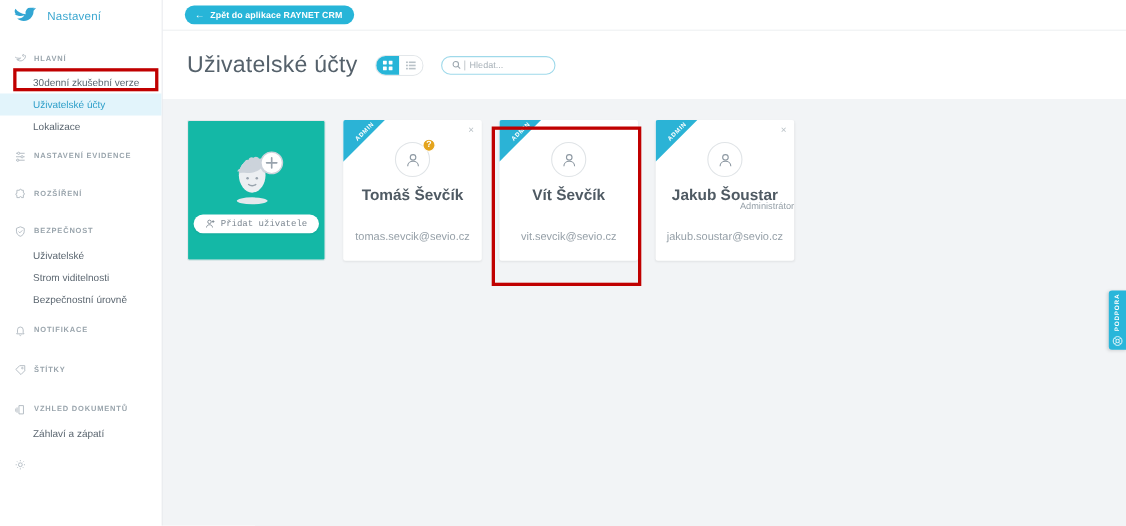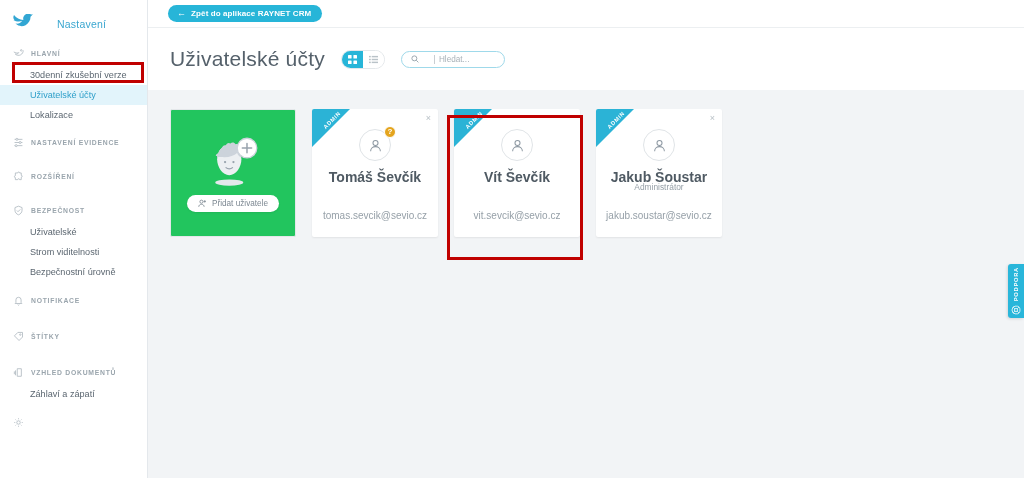--- a/index.html
+++ b/index.html
@@ -16,22 +16,22 @@
   
   .sidebar {
     width: 148px; height: 478px;
     background: #ffffff;
     border-right: 1px solid #e4e8ec;
     position: relative;
     flex: 0 0 148px;
     overflow: hidden;
   }
   .brand {
-    display: flex; align-items: flex-end;
-    height: 30px; padding-left: 12px; gap: 23px;
+    display: flex; align-items: center;
+    height: 30px; padding-left: 12px; gap: 9px;
   }
   .brand-logo { width: 22px; height: 16px; flex: 0 0 22px; display:block; }
   .brand-title {
     font-size: 10.5px; color: #3ba7d0; letter-spacing: .2px;
   }
   .nav { padding-top: 12px; }
   .nav-section { margin-bottom: 1px; }
   .section-head {
     display: flex; align-items: center; gap: 7px;
     padding: 6px 0 6px 13px;
@@ -108,21 +108,21 @@
   }
   .vt-btn {
     width: 21px; height: 19px;
     display: flex; align-items: center; justify-content: center;
     cursor: pointer;
     background: #ffffff;
   }
   .vt-btn.on { background: #27b5d8; }
   .vt-btn svg { display:block; }
   .search-box {
-    display: flex; align-items: center; gap: 15px;
+    display: flex; align-items: center; gap: 3px;
     border: 1px solid #9fd9ea;
     border-radius: 11px;
     height: 17px; width: 104px;
     padding: 0 9px;
     background: #ffffff;
   }
   .search-box svg { width: 8px; height: 8px; flex: 0 0 8px; display:block; }
   .search-input {
     border: 0; outline: 0; background: transparent;
     font-size: 8.2px; color: #9aa5ad; width: 100%;
@@ -142,26 +142,27 @@
   }
   .card {
     width: 126px; height: 128px;
     background: #ffffff;
     border-radius: 2px;
     position: relative;
     overflow: hidden;
     box-shadow: 0 1px 2px rgba(0,0,0,.07);
   }
   .card.add {
-    background: #22c55e;
+    background: #14b8a6;
     border: 1px solid #e4e7ea;
     box-shadow: none;
     display: flex; flex-direction: column;
     align-items: center; justify-content: center;
     gap: 6px;
+    font-family: Liberation Mono, monospace;
   }
   .add-illus { width: 56px; height: 54px; display: block; }
   .add-btn {
     display: inline-flex; align-items: center; gap: 5px;
     background: #ffffff;
     border-radius: 11px;
     padding: 4px 11px;
     font-size: 8.2px; color: #7d8892;
     box-shadow: 0 1px 2px rgba(0,0,0,.08);
     cursor: pointer; white-space: nowrap;
@@ -211,21 +212,21 @@
     border: 1.5px solid #fff;
     line-height: 1;
   }
   .card-name {
     position: absolute; top: 60px; left: 0; right: 0;
     text-align: center;
     font-size: 14px; font-weight: 700; color: #4f5a63;
   }
   .card-role {
     position: absolute; top: 73px; left: 0; right: 0;
-    text-align: center;
+    text-align: right;
     font-size: 8.4px; color: #96a0a8;
   }
   .card-email {
     position: absolute; bottom: 16px; left: 0; right: 0;
     text-align: center;
     font-size: 10px; color: #96a0a8;
   }
 
   
   .hl {

